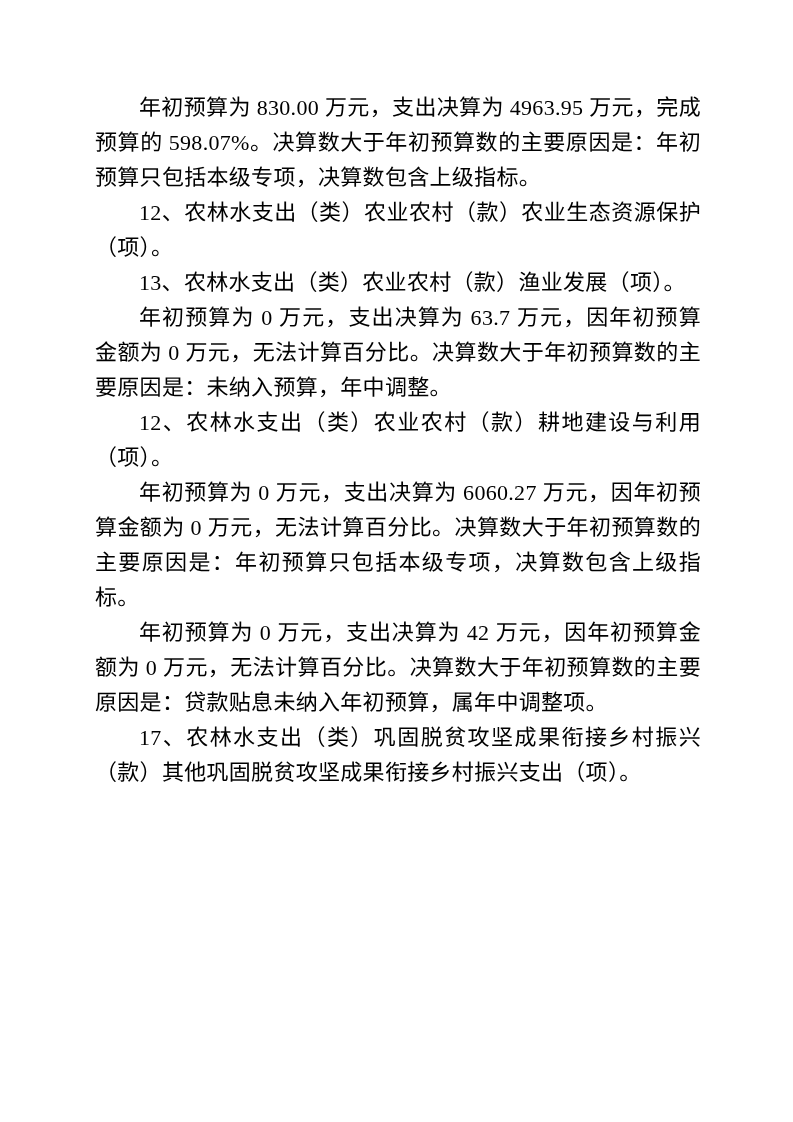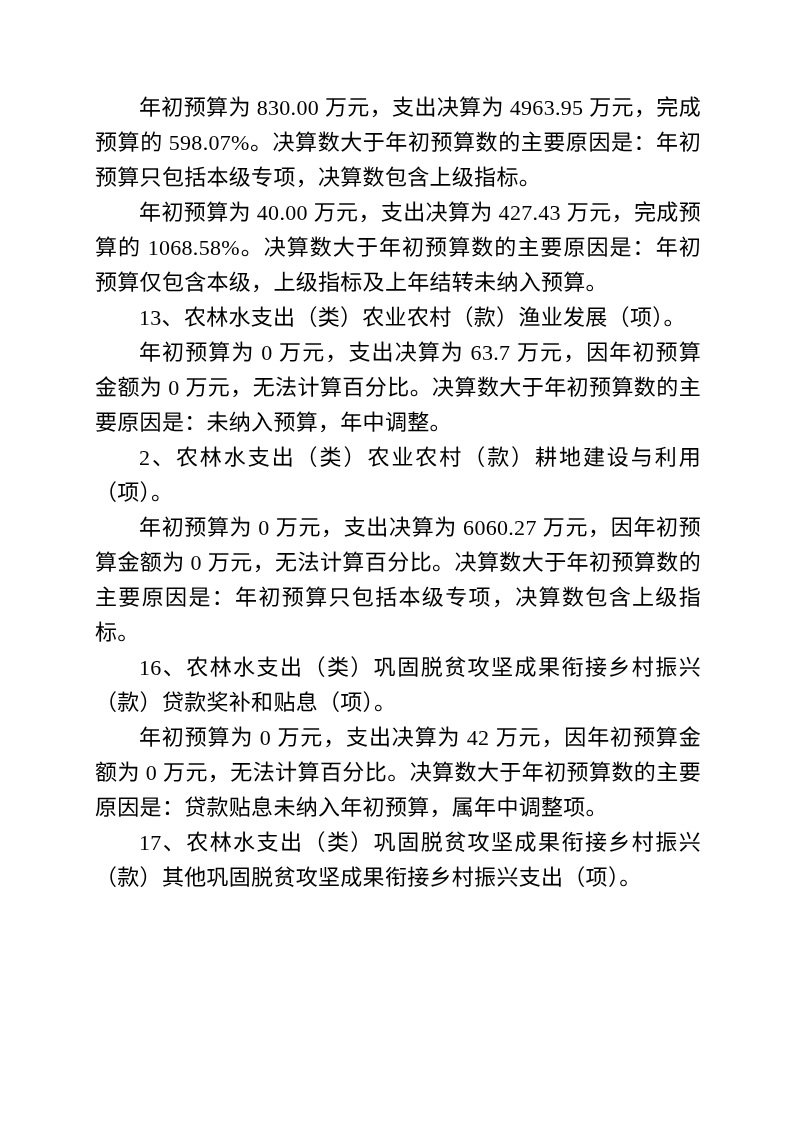--- a/index.html
+++ b/index.html
@@ -28,22 +28,21 @@
     word-break: break-all;
     letter-spacing: 0.3px;
   }
 </style>
 </head>
 <body>
 
 <div class="page">
   <div class="doc-body">
     <p>年初预算为 830.00 万元，支出决算为 4963.95 万元，完成预算的 598.07%。决算数大于年初预算数的主要原因是：年初预算只包括本级专项，决算数包含上级指标。</p>
-    <p>年初预算为 40.00 万元，支出决算为 427.43 万元，完成预算的 1068.58%。决算数大于年初预算数的主要原因是：年初预算仅包含本级，上级指标及上年结转未纳入预算。</p>
+    <p>12、农林水支出（类）农业农村（款）农业生态资源保护（项）。</p>
     <p>13、农林水支出（类）农业农村（款）渔业发展（项）。</p>
     <p>年初预算为 0 万元，支出决算为 63.7 万元，因年初预算金额为 0 万元，无法计算百分比。决算数大于年初预算数的主要原因是：未纳入预算，年中调整。</p>
-    <p>2、农林水支出（类）农业农村（款）耕地建设与利用（项）。</p>
+    <p>12、农林水支出（类）农业农村（款）耕地建设与利用（项）。</p>
     <p>年初预算为 0 万元，支出决算为 6060.27 万元，因年初预算金额为 0 万元，无法计算百分比。决算数大于年初预算数的主要原因是：年初预算只包括本级专项，决算数包含上级指标。</p>
-    <p>16、农林水支出（类）巩固脱贫攻坚成果衔接乡村振兴（款）贷款奖补和贴息（项）。</p>
     <p>年初预算为 0 万元，支出决算为 42 万元，因年初预算金额为 0 万元，无法计算百分比。决算数大于年初预算数的主要原因是：贷款贴息未纳入年初预算，属年中调整项。</p>
     <p>17、农林水支出（类）巩固脱贫攻坚成果衔接乡村振兴（款）其他巩固脱贫攻坚成果衔接乡村振兴支出（项）。</p>
   </div>
 </div>
 
 </body></html>

